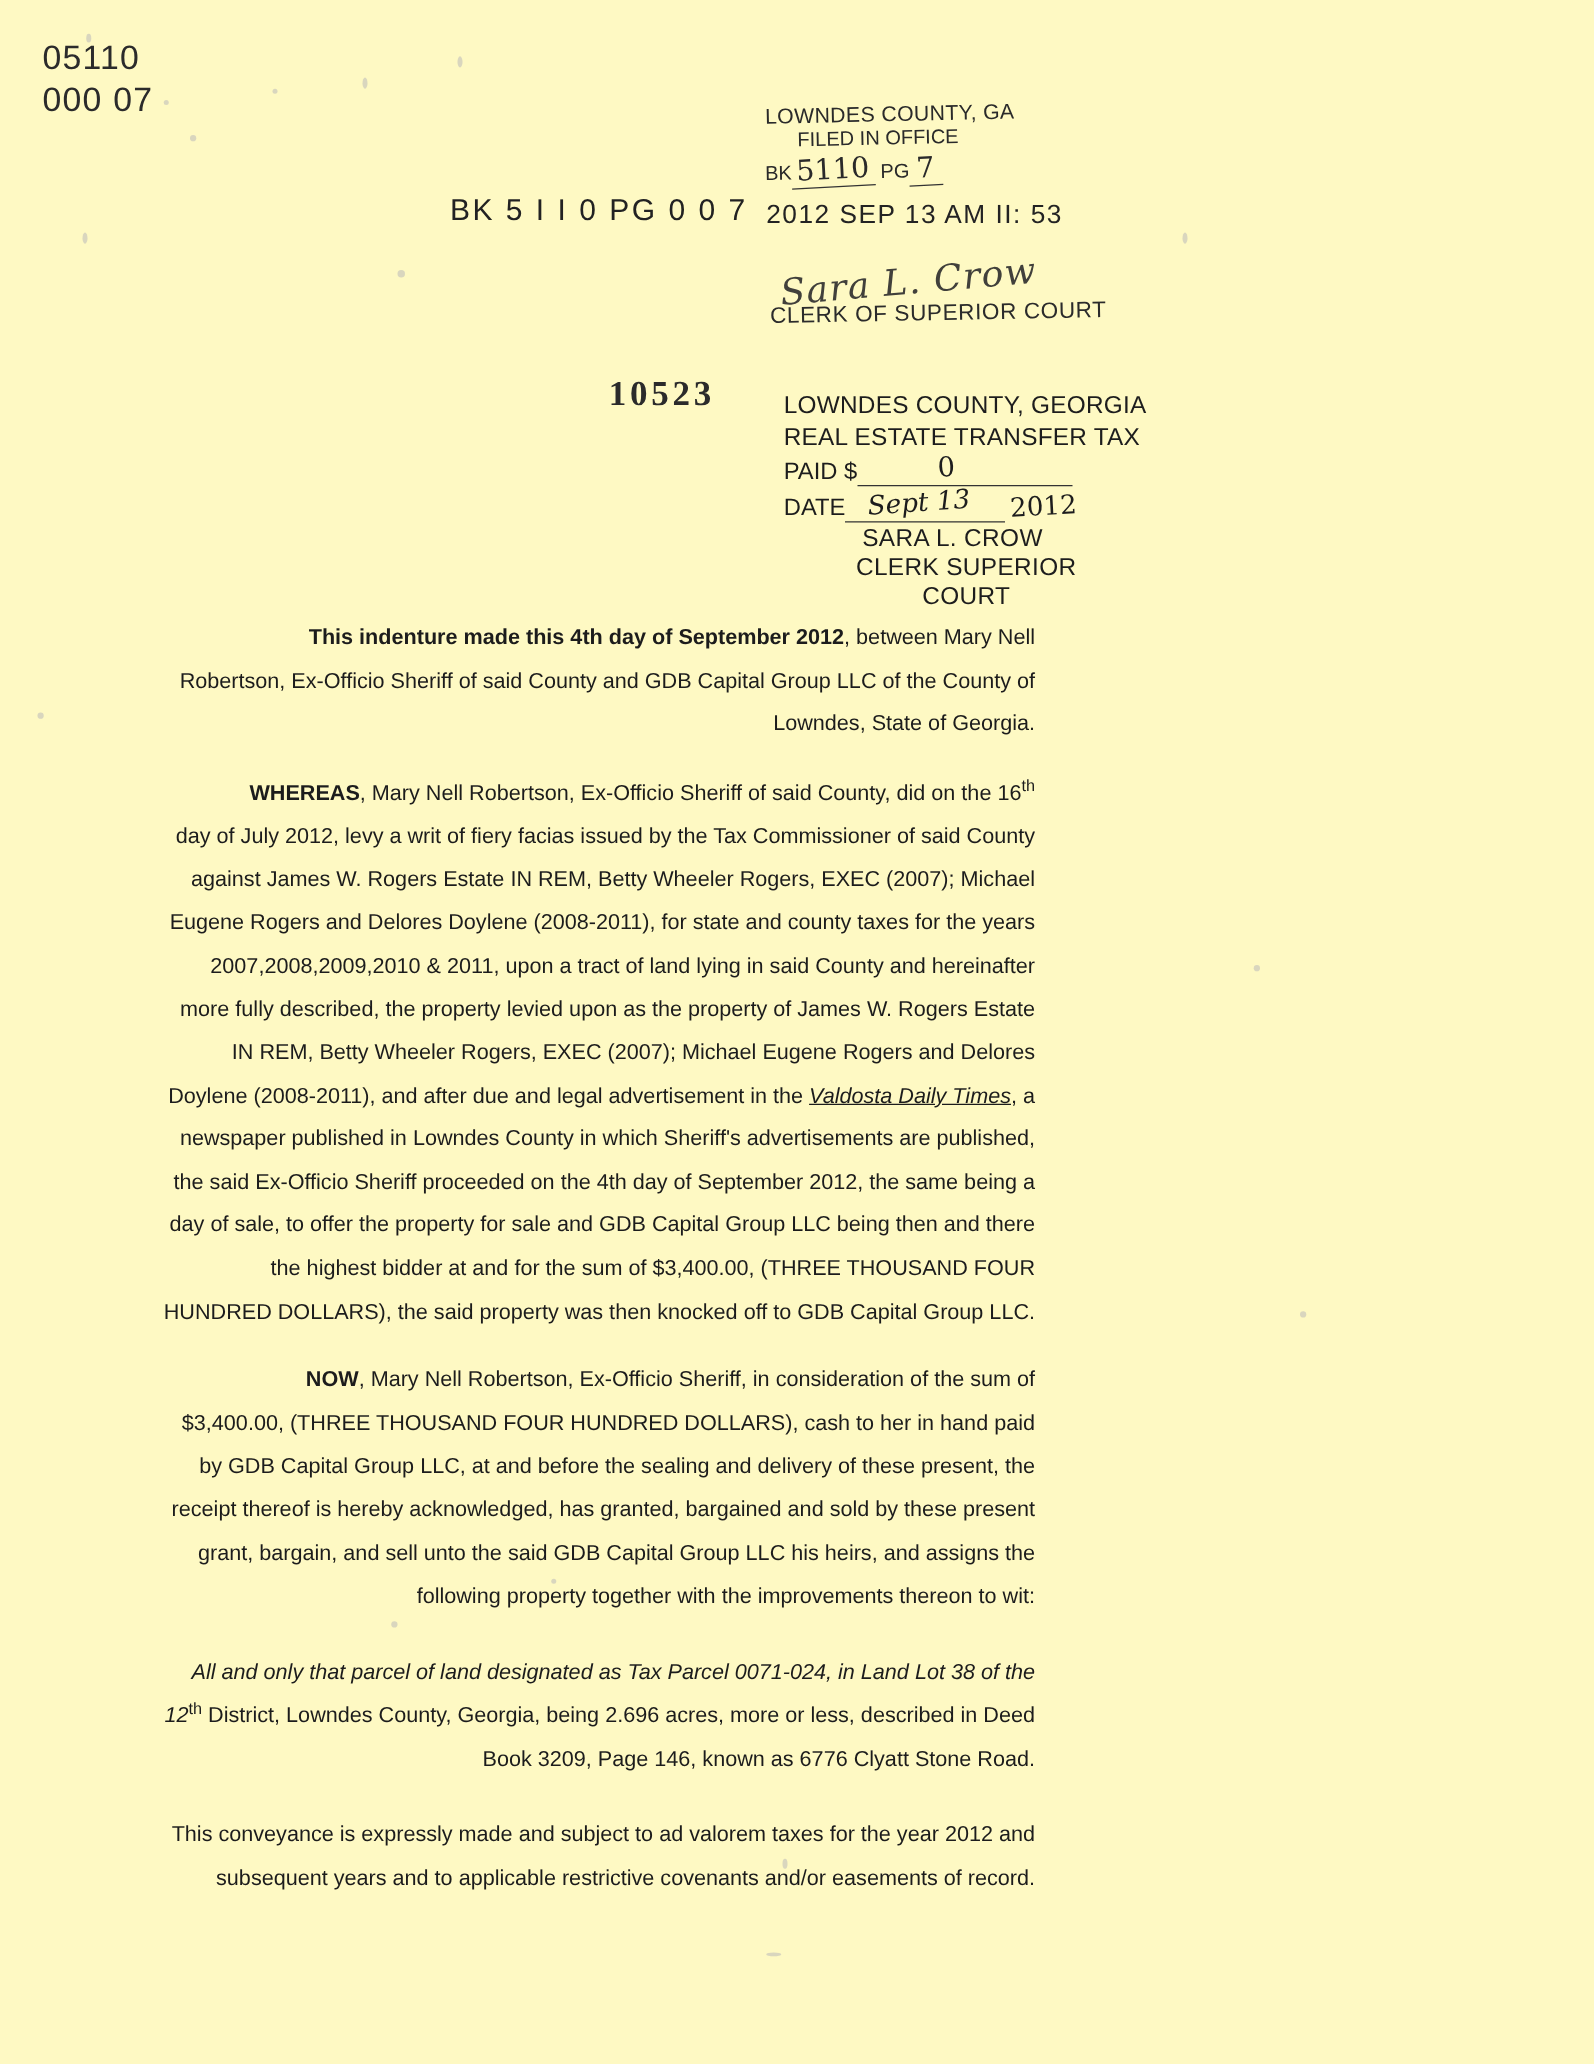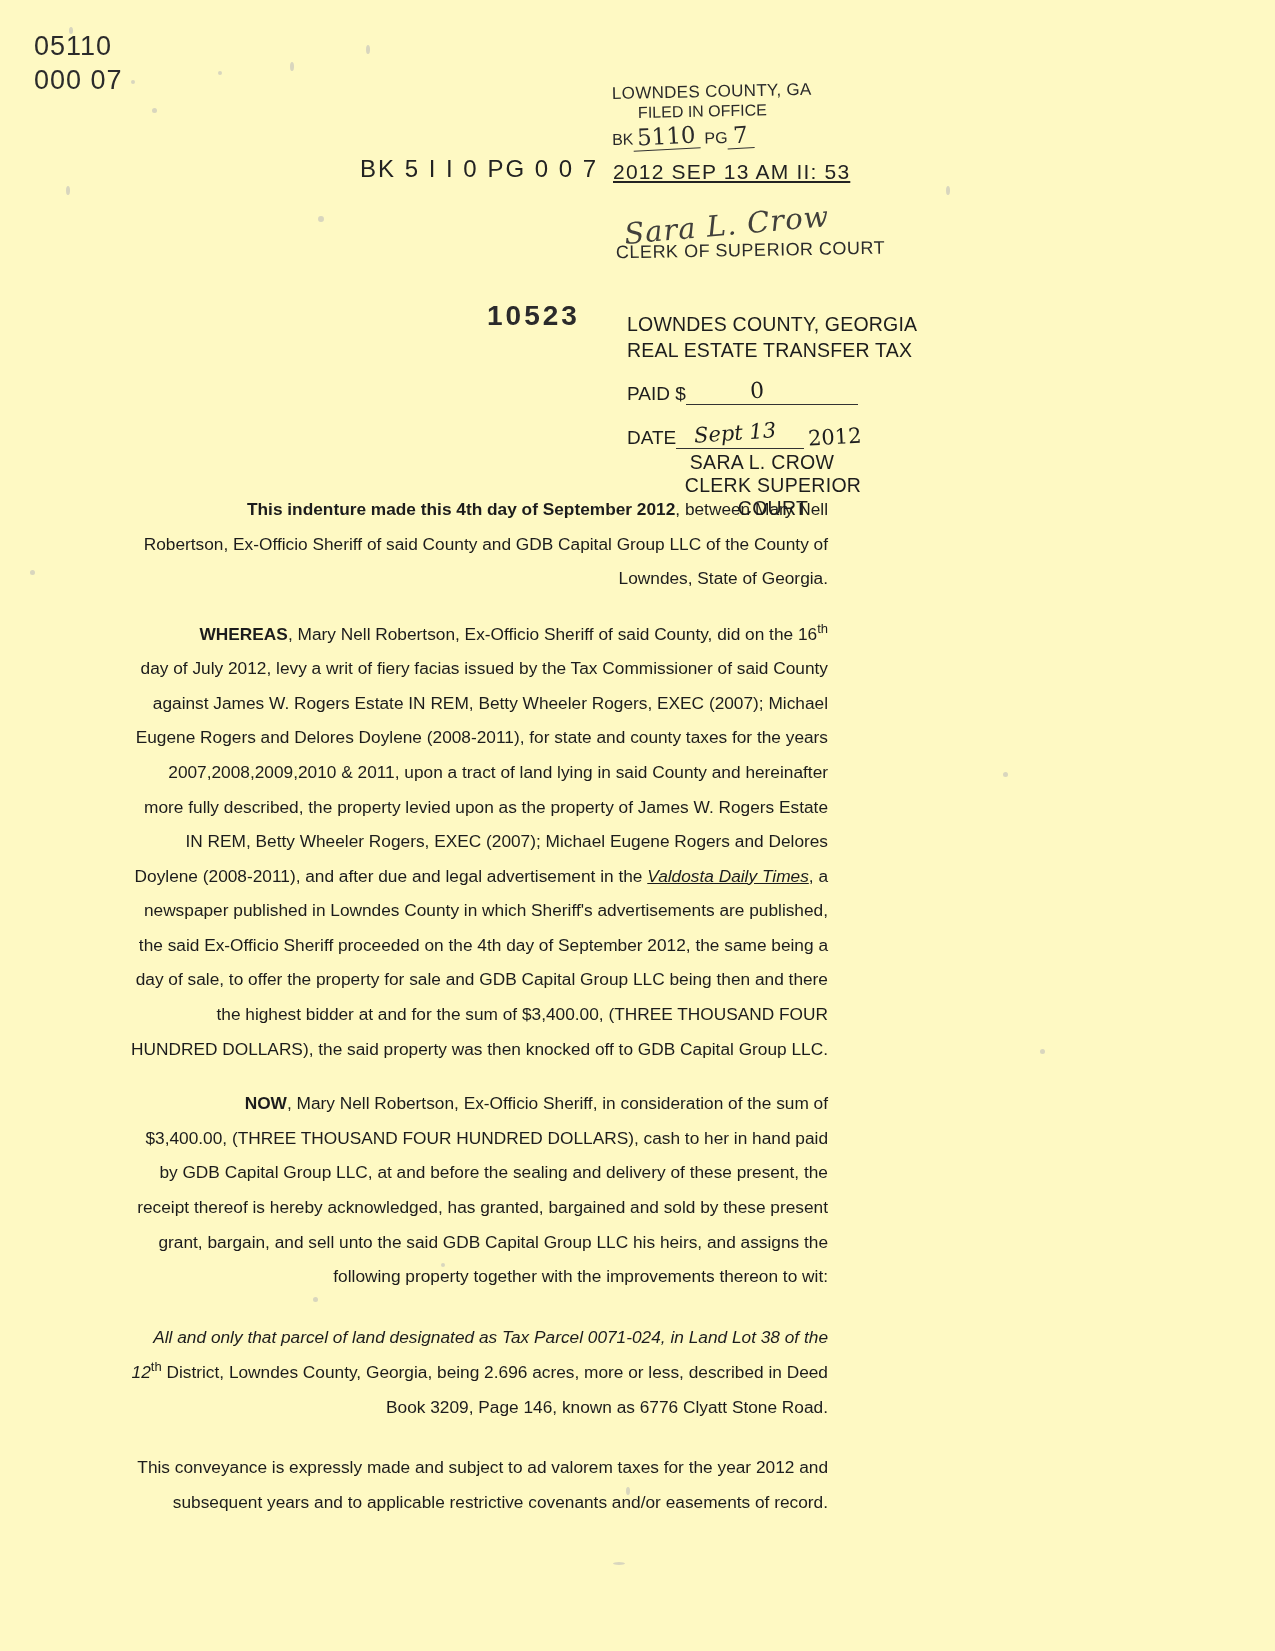--- a/index.html
+++ b/index.html
@@ -93,21 +93,20 @@
     transform: rotate(-2deg);
   }
   .filed-date {
     position: absolute;
     left: 613px;
     top: 160px;
     font-size: 21px;
     letter-spacing: 1.2px;
     color: #232323;
     white-space: nowrap;
-    text-decoration: underline;
   }
   .sig-script {
     position: absolute;
     left: 624px;
     top: 208px;
     font-family: "DejaVu Serif", serif;
     font-style: italic;
     font-size: 29px;
     color: #2d2d2d;
     transform: rotate(-5deg);
@@ -122,21 +121,21 @@
     letter-spacing: .5px;
     color: #2b2b2b;
     transform: rotate(-1deg);
     white-space: nowrap;
   }
 
   .docnum {
     position: absolute;
     left: 487px;
     top: 300px;
-    font-family: Liberation Sans, sans-serif;
+    font-family: Liberation Serif, serif;
     font-size: 28px;
     letter-spacing: 3px;
     color: #2b2b2b;
     font-weight: bold;
   }
 
   .tax-stamp {
     position: absolute;
     left: 627px;
     top: 312px;
@@ -145,21 +144,21 @@
   }
   .tax-stamp .ts-line {
     font-size: 19.5px;
     letter-spacing: .2px;
     line-height: 1.32;
     white-space: nowrap;
     font-weight: 500;
   }
   .ts-paid {
     font-size: 19px;
-    margin-top: 20px;
+    margin-top: 4px;
     white-space: nowrap;
   }
   .ts-rule {
     display: inline-block;
     border-bottom: 1.5px solid #333;
     width: 172px;
     position: relative;
     height: 20px;
     vertical-align: bottom;
   }

